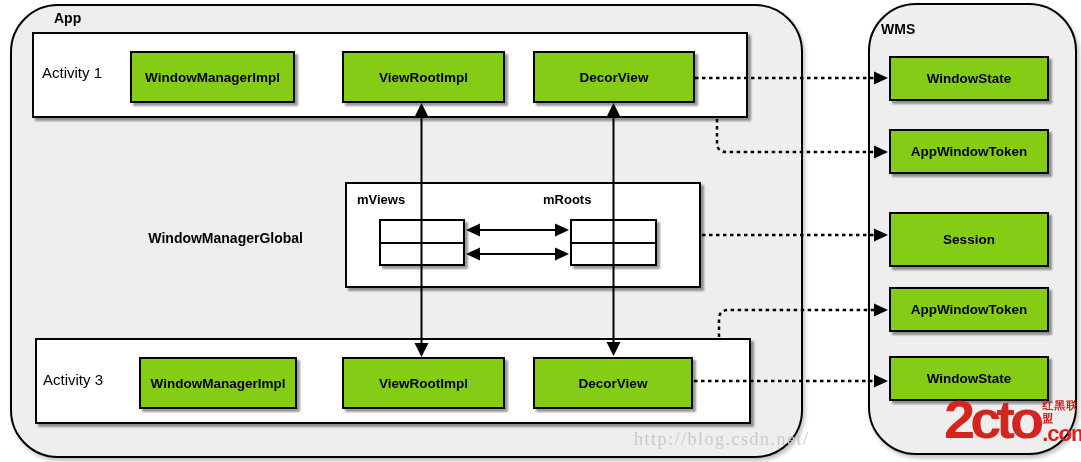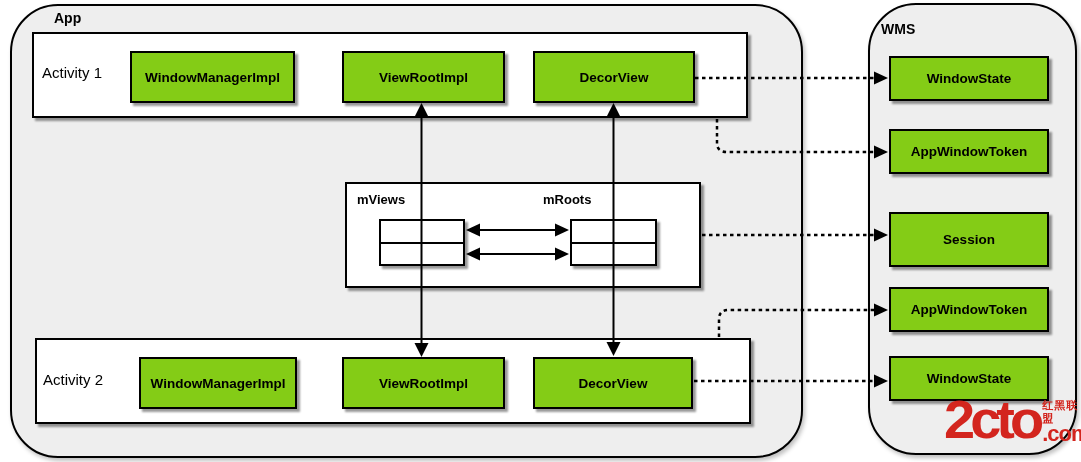--- a/index.html
+++ b/index.html
@@ -53,32 +53,33 @@
 
   <div class="container" style="left:10px;top:4px;width:793px;height:454px;"></div>
   <div class="container-label" style="left:54px;top:10px;">App</div>
 
   <div class="band" style="left:32px;top:32px;width:716px;height:86px;"></div>
   <div class="band-label" style="left:42px;top:64px;">Activity 1</div>
   <div class="node" style="left:130px;top:51px;width:165px;height:52px;">WindowManagerImpl</div>
   <div class="node" style="left:342px;top:51px;width:163px;height:52px;">ViewRootImpl</div>
   <div class="node" style="left:533px;top:51px;width:162px;height:52px;">DecorView</div>
 
+  <div class="wmg-label" style="left:100px;top:230px;width:203px;">WindowManagerGlobal</div>
   <div class="band" style="left:345px;top:182px;width:356px;height:106px;"></div>
   <div class="field-label" style="left:357px;top:192px;">mViews</div>
   <div class="field-label" style="left:543px;top:192px;">mRoots</div>
   <div class="cells" style="left:379px;top:219px;width:86px;height:47px;">
       <div class="divider"></div>
     </div>
   <div class="cells" style="left:570px;top:219px;width:87px;height:47px;">
       <div class="divider"></div>
     </div>
 
   <div class="band" style="left:35px;top:338px;width:716px;height:86px;"></div>
-  <div class="band-label" style="left:43px;top:371px;">Activity 2</div>
+  <div class="band-label" style="left:43px;top:371px;">Activity 3</div>
   <div class="node" style="left:139px;top:357px;width:158px;height:52px;">WindowManagerImpl</div>
   <div class="node" style="left:342px;top:357px;width:163px;height:52px;">ViewRootImpl</div>
   <div class="node" style="left:533px;top:357px;width:160px;height:52px;">DecorView</div>
 
   <div class="container" style="left:868px;top:3px;width:209px;height:452px;"></div>
   <div class="container-label" style="left:881px;top:21px;">WMS</div>
   <div class="node" style="left:889px;top:56px;width:160px;height:45px;">WindowState</div>
   <div class="node" style="left:889px;top:129px;width:160px;height:45px;">AppWindowToken</div>
   <div class="node" style="left:889px;top:212px;width:160px;height:55px;">Session</div>
   <div class="node" style="left:889px;top:287px;width:160px;height:45px;">AppWindowToken</div>
@@ -128,20 +129,21 @@
       <path d="M719,337 L719,319 Q719,310 729,310 L875,310" fill="none" stroke="#000" stroke-width="2.5" stroke-dasharray="3.5 3.5"></path>
       <polygon points="888,310 874,303.5 874,316.5" fill="#000"></polygon>
     </g>
 
     <g>
       <line x1="694" y1="381" x2="875" y2="381" stroke="#000" stroke-width="2.5" stroke-dasharray="3.5 3.5"></line>
       <polygon points="888,381 874,374.5 874,387.5" fill="#000"></polygon>
     </g>
   </svg>
 
+  <div class="wm-url">http://blog.csdn.net/</div>
   <div class="logo">
     <span class="logo-2cto">2cto</span>
     <span class="logo-right">
       <span class="logo-cn">红黑联盟</span>
       <span class="logo-com">.com</span>
     </span>
   </div>
 
 </div>
 

